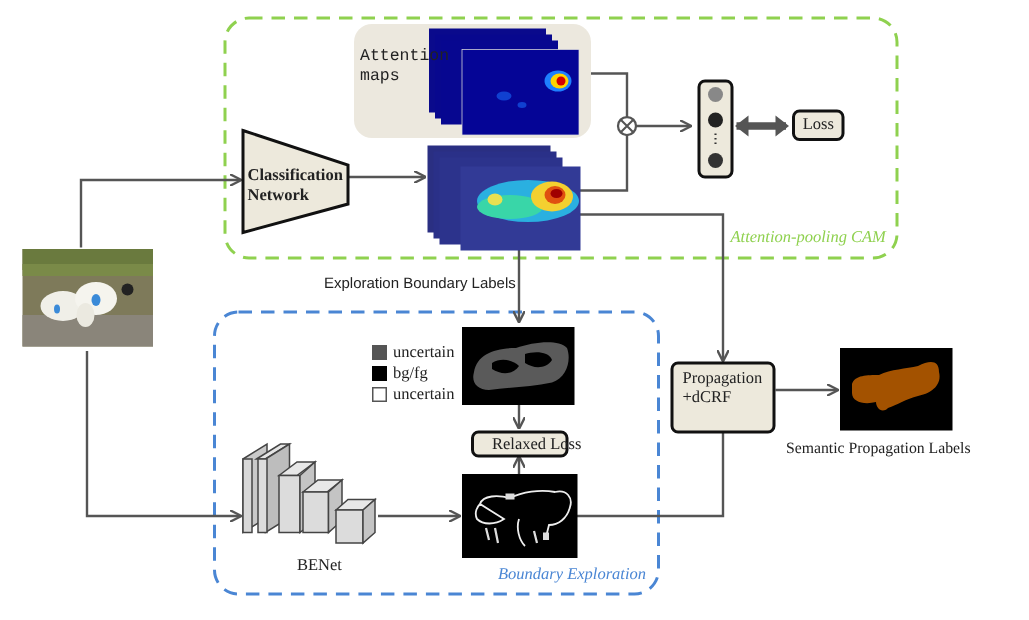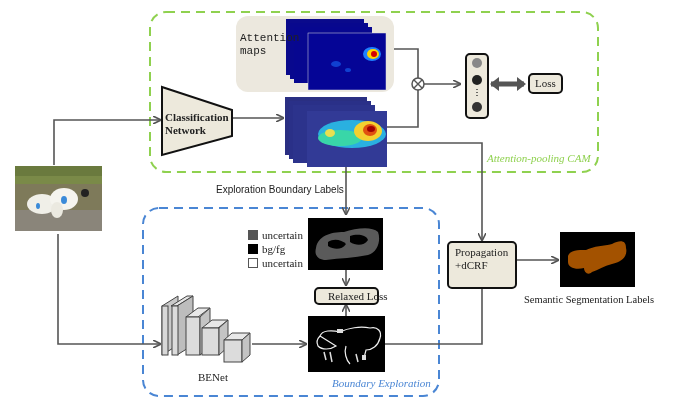--- a/index.html
+++ b/index.html
@@ -187,13 +187,13 @@
 
 <div class="abs label" style="left:186px;top:371px;margin-left:12px;">BENet</div>
 
 <div class="abs region-title" style="left:332px;top:377px;color:#4a86d4;">Boundary Exploration</div>
 
 <div class="abs box label" style="left:447px;top:241px;width:70px;height:48px;padding:3px 6px;">
   <div>Propagation</div>
   <div>+dCRF</div>
 </div>
 
-<div class="abs label" style="left:524px;top:293px;font-size:10.5px;">Semantic  Segmentation  Labels</div>
+<div class="abs label" style="left:524px;top:293px;font-size:10.5px;">Semantic  Propagation  Labels</div>
 
 </body></html>

